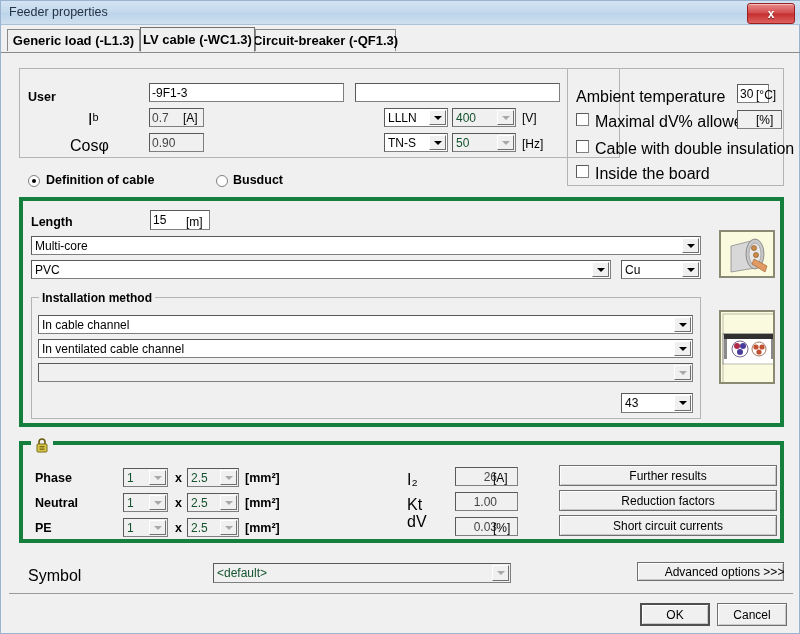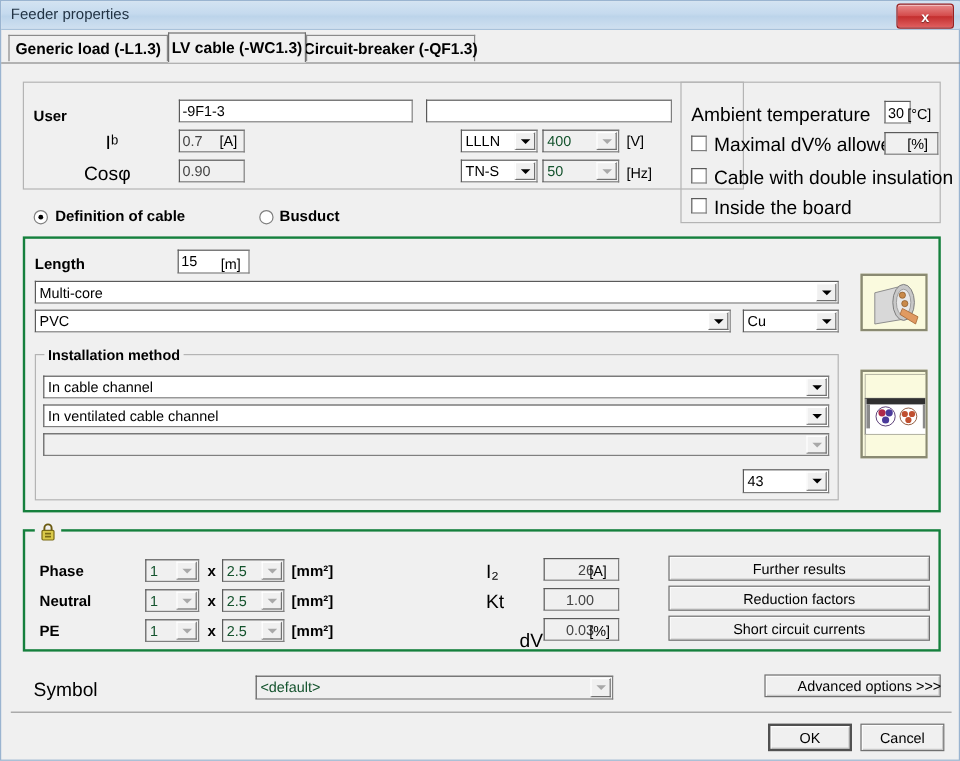--- a/index.html
+++ b/index.html
@@ -66,21 +66,21 @@
     border-bottom:1px solid #f0f0f0;
     z-index:3;
   }
   .tabline{
     position:absolute;left:0;top:51px;width:800px;height:1px;background:#8a8a8a;
   }
   
   .panel{
     position:absolute;
     background:#f0f0f0;
-    border:2px solid #15803d;
+    border:4px solid #15803d;
     box-sizing:border-box;
   }
   .groupbox{
     position:absolute;
     border:1px solid #b4b4b4;
     box-sizing:border-box;
   }
   .group-title{
     position:absolute;
     background:#f0f0f0;
@@ -238,21 +238,21 @@
       <span>50</span>
       <span class="arrow">
           <i class="caret"></i>
         </span>
     </div>
     <div class="unit" style="left:502px;top:68px;">[Hz]</div>
   </div>
 
   <div class="groupbox" style="left:566px;top:67px;width:217px;height:118px;">
     <div class="lbl" style="left:8px;top:19px;">Ambient temperature</div>
-    <div class="txt" style="left:137px;top:15px;width:22px;height:19px;">30</div>
+    <div class="txt" style="left:137px;top:15px;width:32px;height:19px;">30</div>
     <div class="unit" style="left:188px;top:19px;">[°C]</div>
 
     <div class="check" style="left:8px;top:44px;"></div>
     <div class="lbl" style="left:27px;top:44px;">Maximal dV% allowed</div>
     <div class="txt ro" style="left:137px;top:41px;width:45px;height:19px;"></div>
     <div class="unit" style="left:188px;top:44px;">[%]</div>
 
     <div class="check" style="left:8px;top:71px;"></div>
     <div class="lbl" style="left:27px;top:71px;">Cable with double insulation</div>
 
@@ -415,21 +415,21 @@
     <div class="lbl b" style="left:222px;top:76px;">[mm²]</div>
 
     <div class="lbl" style="left:384px;top:26px;">I₂</div>
     <div class="txt ro right" style="left:400px;top:22px;width:63px;height:19px;">26</div>
     <div class="unit" style="left:470px;top:26px;">[A]</div>
 
     <div class="lbl" style="left:384px;top:51px;">Kt</div>
     <div class="txt ro right" style="left:400px;top:47px;width:63px;height:19px;">1.00</div>
     <div class="unit" style="left:470px;top:51px;"></div>
 
-    <div class="lbl" style="left:384px;top:83px;margin-left:28px;">dV</div>
+    <div class="lbl" style="left:384px;top:68px;">dV</div>
     <div class="txt ro right" style="left:400px;top:72px;width:63px;height:19px;">0.03</div>
     <div class="unit" style="left:470px;top:76px;">[%]</div>
 
     <div class="btn" style="left:536px;top:20px;width:218px;height:21px;">Further results</div>
     <div class="btn" style="left:536px;top:45px;width:218px;height:21px;">Reduction factors</div>
     <div class="btn" style="left:536px;top:70px;width:218px;height:21px;">Short circuit currents</div>
   </div>
 
   <div class="lbl" style="left:27px;top:566px;">Symbol</div>
   <div class="combo dis" style="left:212px;top:562px;width:298px;height:20px;">

